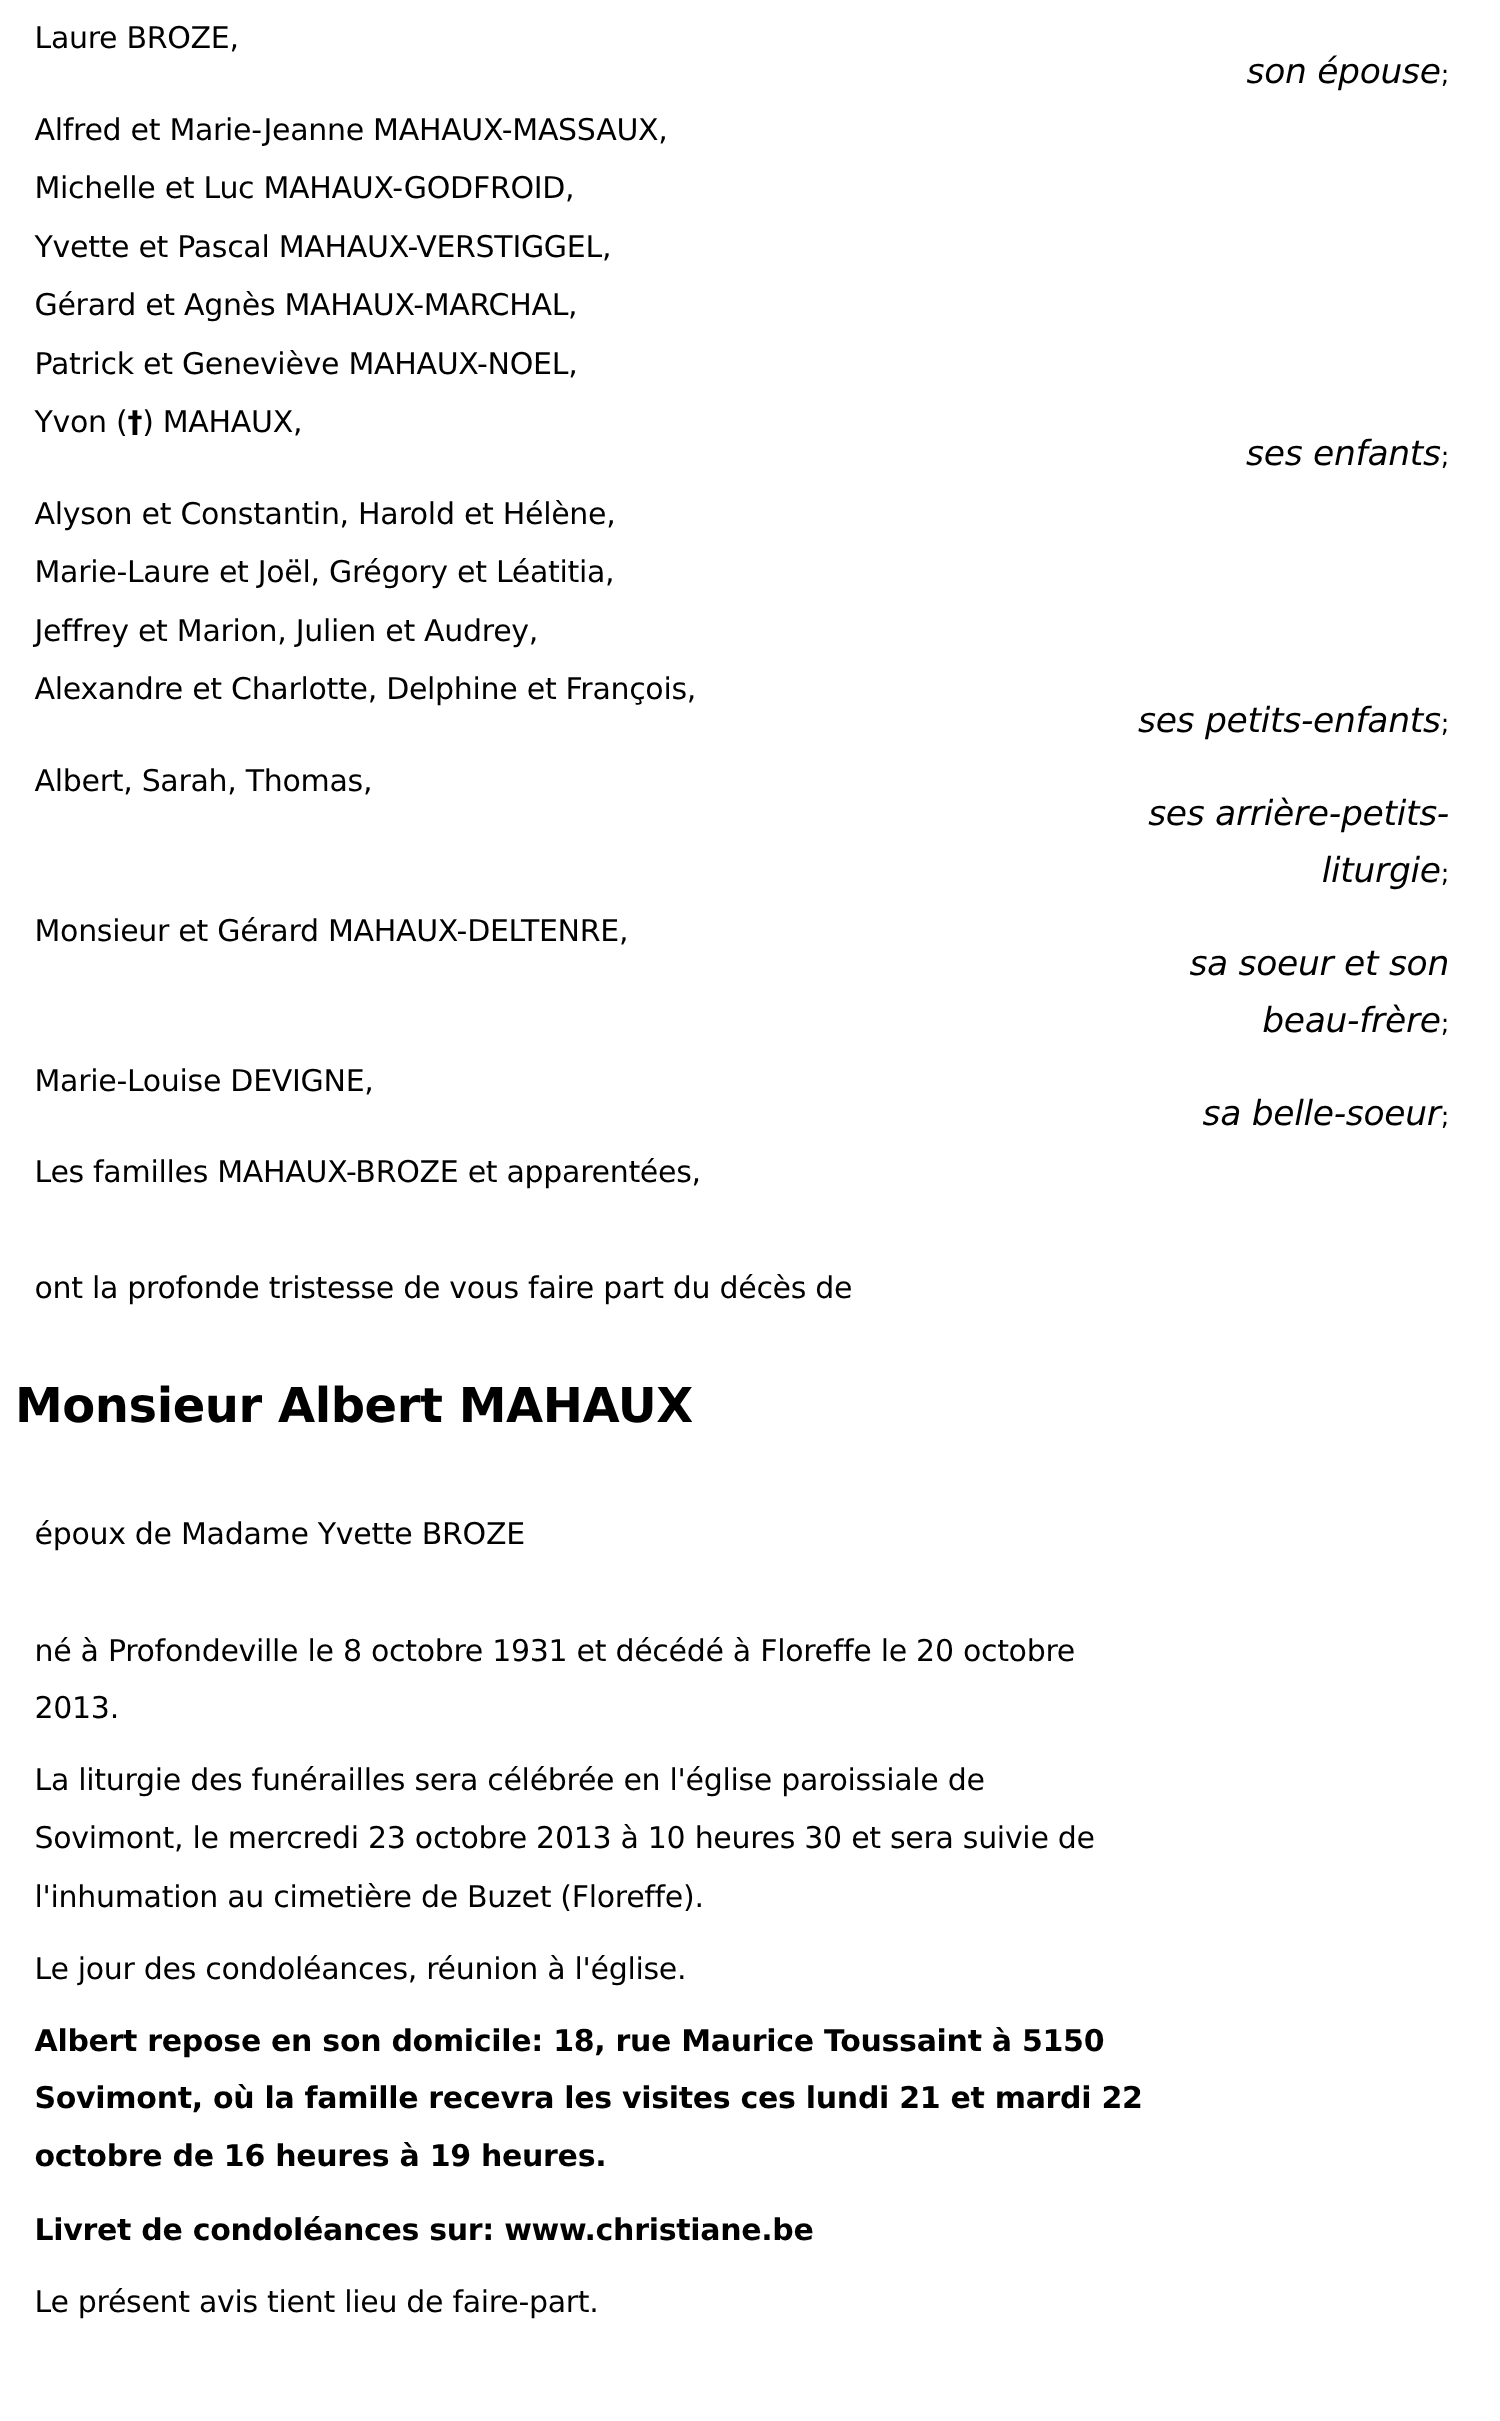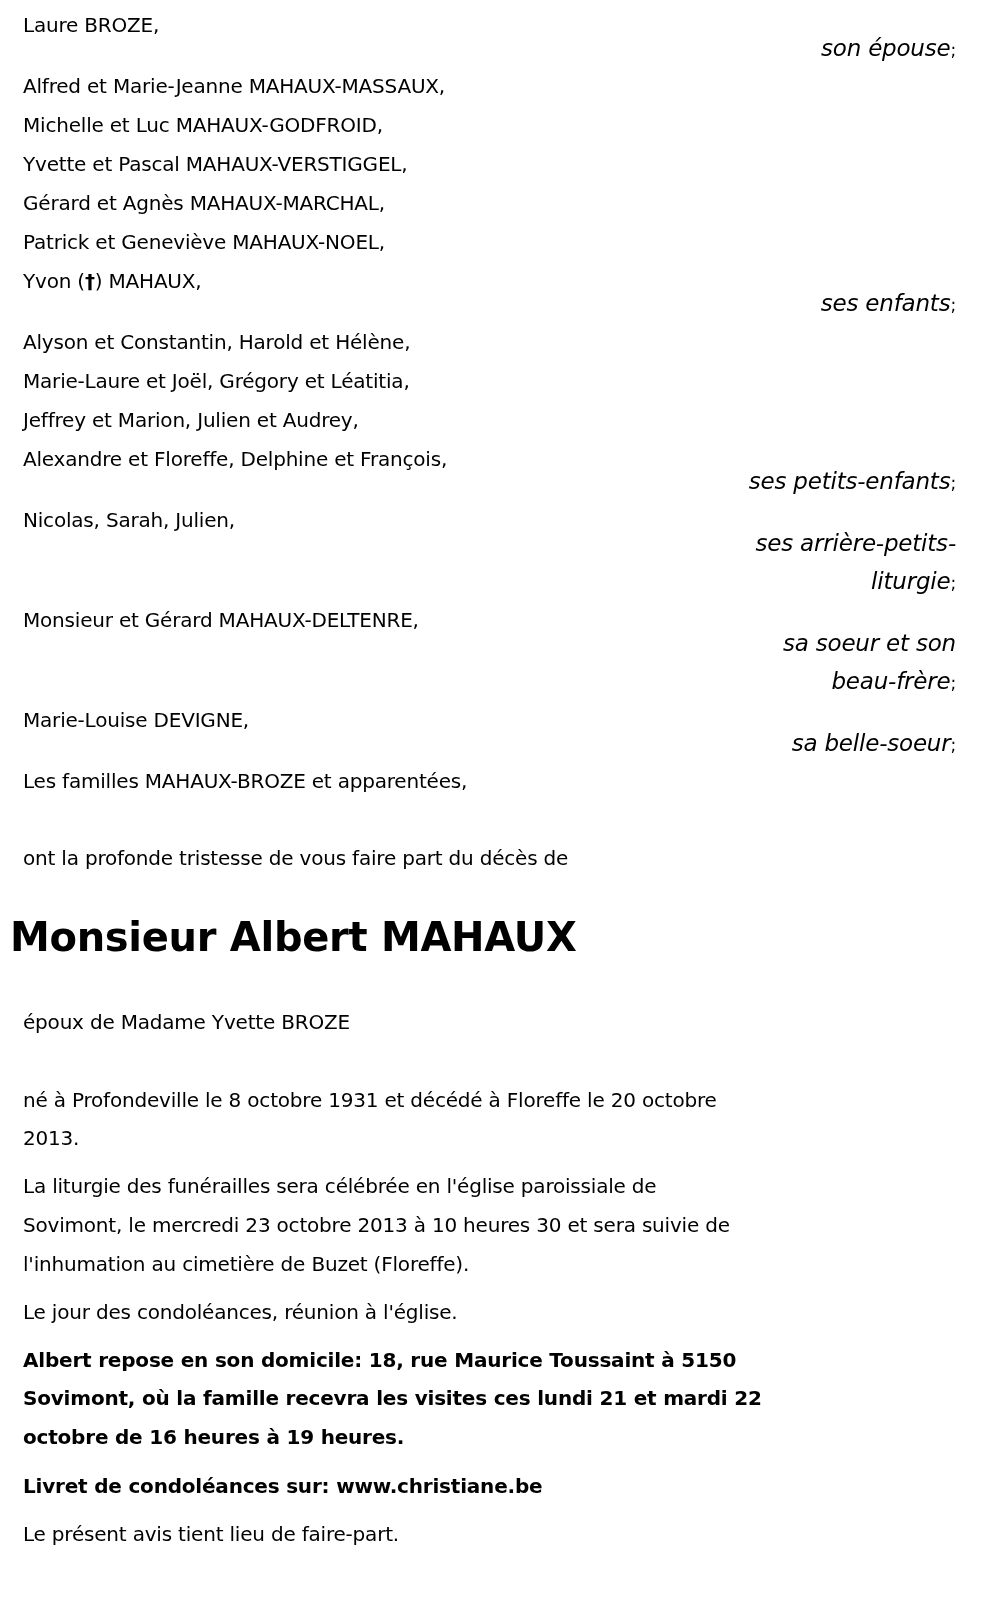--- a/index.html
+++ b/index.html
@@ -20,38 +20,38 @@
       left: 23px;
       font-size: 20px;
       line-height: 30px;
       height: 30px;
       white-space: nowrap;
       transform: translateY(-15px);
       letter-spacing: -0.2px;
     }
     .rel {
       position: absolute;
-      right: 44px;
+      right: 34px;
       font-size: 23px;
       line-height: 30px;
       height: 30px;
       font-style: italic;
       white-space: nowrap;
       text-align: center;
       transform: translateY(-15px);
       letter-spacing: -0.2px;
     }
     .semi {
       font-style: normal;
       font-size: 17px;
     }
     .title {
       position: absolute;
       left: 10px;
-      font-size: 40px;
+      font-size: 32px;
       font-weight: bold;
       line-height: 44px;
       height: 44px;
       white-space: nowrap;
       transform: translateY(-22px);
       letter-spacing: -0.3px;
     }
     .bold {
       font-weight: bold;
     }
@@ -69,24 +69,24 @@
 <div class="line" style="top:125px">Michelle et Luc MAHAUX-GODFROID,</div>
 <div class="line" style="top:164px">Yvette et Pascal MAHAUX-VERSTIGGEL,</div>
 <div class="line" style="top:203px">Gérard et Agnès MAHAUX-MARCHAL,</div>
 <div class="line" style="top:242px">Patrick et Geneviève MAHAUX-NOEL,</div>
 <div class="line" style="top:281px"><span>Yvon (</span><span class="cross">†</span><span>) MAHAUX,</span></div>
 <div class="rel" style="top:303px"><span>ses enfants</span><span class="semi">;</span></div>
 
 <div class="line" style="top:342px">Alyson et Constantin, Harold et Hélène,</div>
 <div class="line" style="top:381px">Marie-Laure et Joël, Grégory et Léatitia,</div>
 <div class="line" style="top:420px">Jeffrey et Marion, Julien et Audrey,</div>
-<div class="line" style="top:459px">Alexandre et Floreffe, Delphine et François,</div>
+<div class="line" style="top:459px">Alexandre et Charlotte, Delphine et François,</div>
 <div class="rel" style="top:481px"><span>ses petits-enfants</span><span class="semi">;</span></div>
 
-<div class="line" style="top:520px">Nicolas, Sarah, Julien,</div>
+<div class="line" style="top:520px">Albert, Sarah, Thomas,</div>
 <div class="rel" style="top:543px">ses arrière-petits-</div>
 <div class="rel" style="top:581px"><span>liturgie</span><span class="semi">;</span></div>
 
 <div class="line" style="top:620px">Monsieur et Gérard MAHAUX-DELTENRE,</div>
 <div class="rel" style="top:643px">sa soeur et son</div>
 <div class="rel" style="top:681px"><span>beau-frère</span><span class="semi">;</span></div>
 
 <div class="line" style="top:720px">Marie-Louise DEVIGNE,</div>
 <div class="rel" style="top:743px"><span>sa belle-soeur</span><span class="semi">;</span></div>
 

